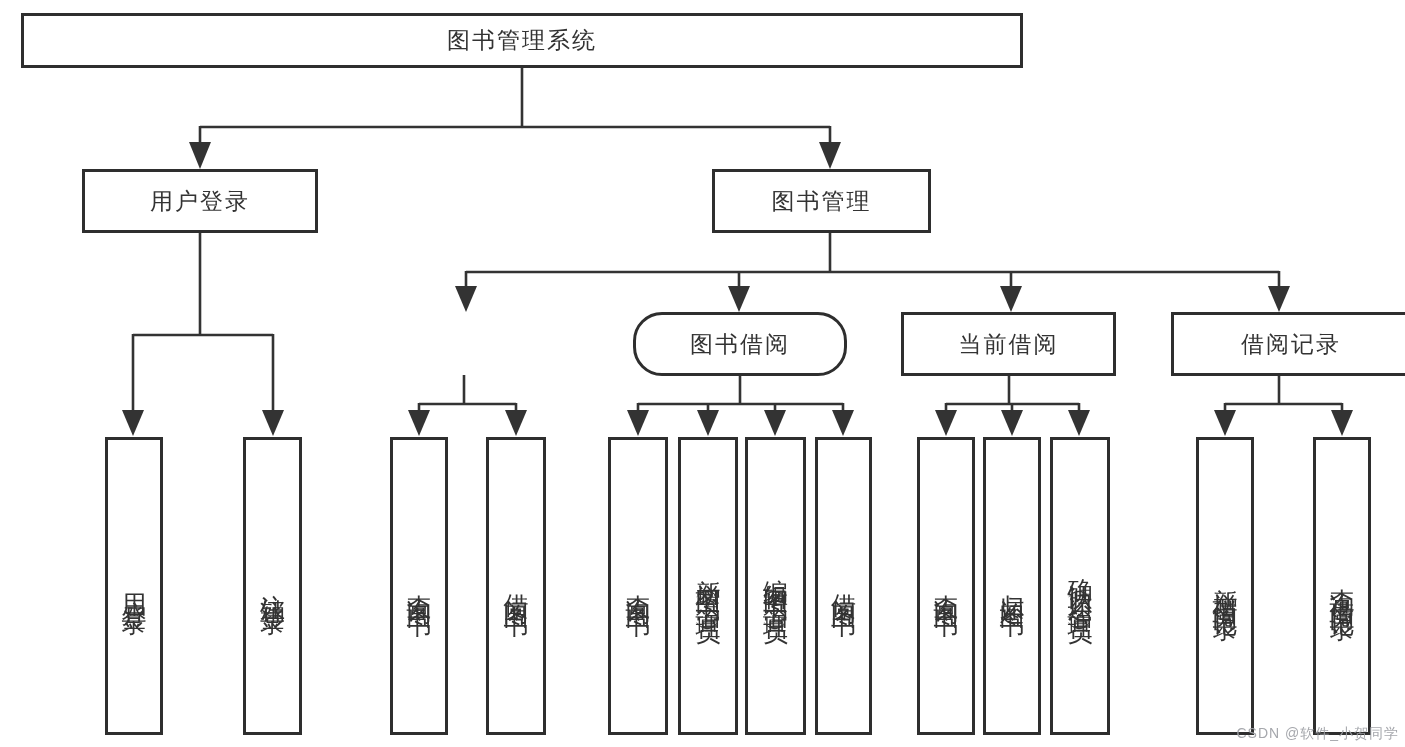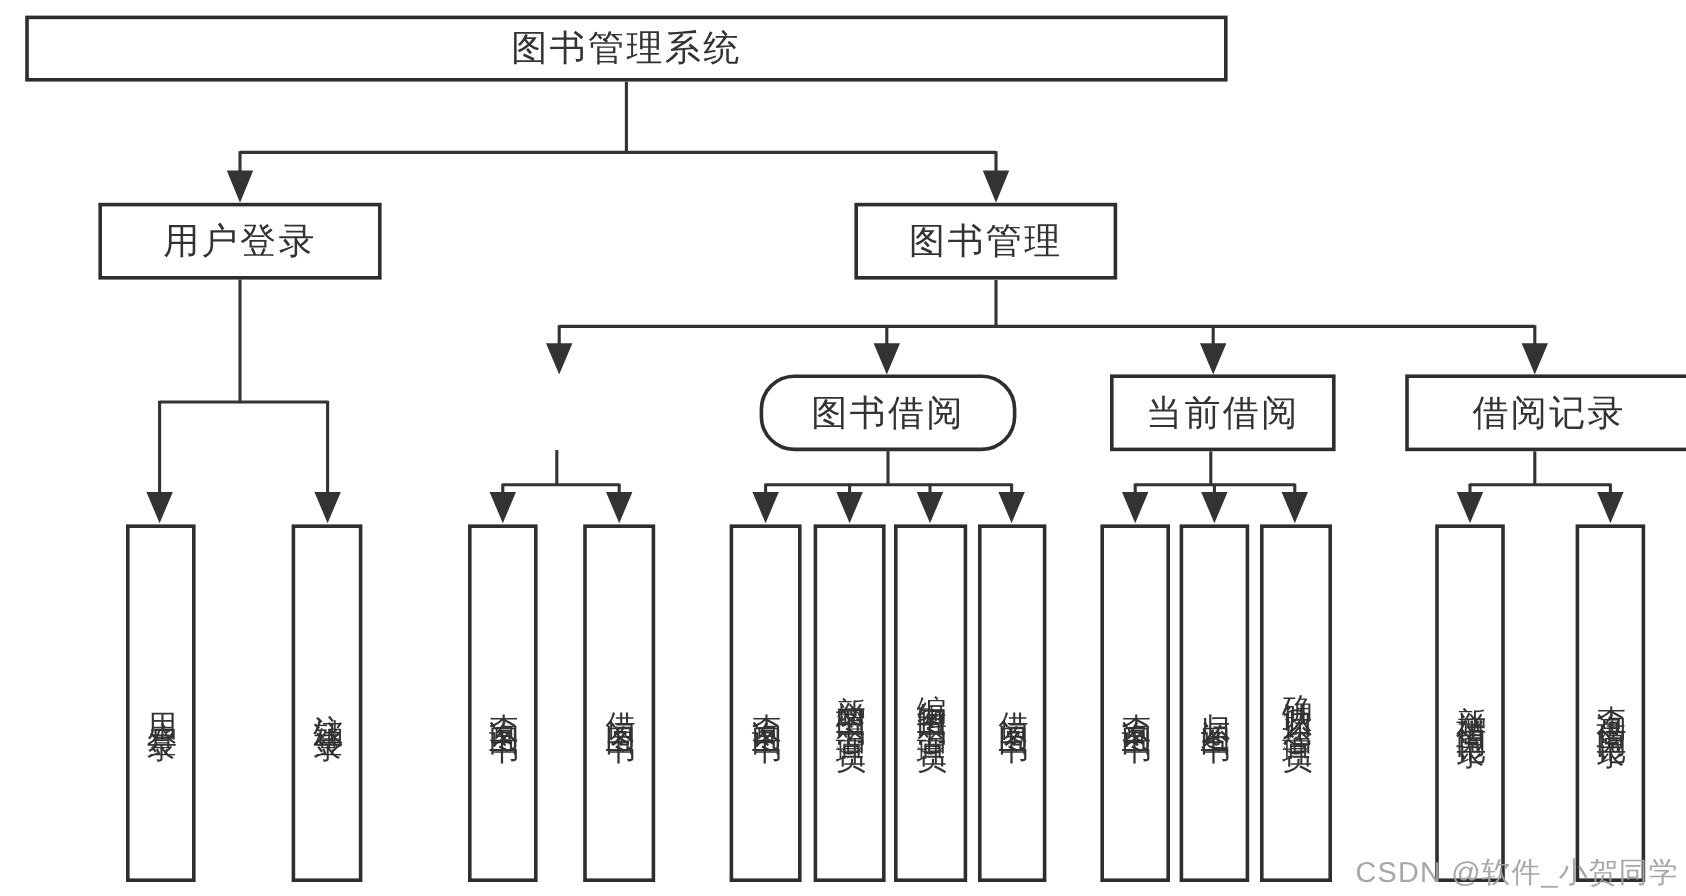--- a/index.html
+++ b/index.html
@@ -31,35 +31,35 @@
     position: absolute;
     background: #ffffff;
     border: 3px solid #2e2e2e;
     display: flex;
     align-items: center;
     justify-content: center;
     color: #333333;
     z-index: 2;
   }
   .h-node {
-    font-size: 30px;
+    font-size: 23px;
     letter-spacing: 2px;
     white-space: nowrap;
   }
   .v-node {
     writing-mode: vertical-rl;
     font-size: 25px;
     line-height: 1;
     letter-spacing: 6px;
     white-space: nowrap;
   }
   .watermark {
     position: absolute;
     right: 6px; bottom: 4px;
-    font-size: 24px;
+    font-size: 14px;
     letter-spacing: 1px;
     color: rgba(160, 162, 168, 0.95);
     z-index: 5;
     white-space: nowrap;
   }
 </style>
 </head>
 <body>
 
 <div class="canvas">
@@ -147,21 +147,21 @@
   <div class="node h-node" style="left:82px; top:169px; width:236px; height:64px;">
     <span>用户登录</span>
   </div>
   <div class="node h-node" style="left:712px; top:169px; width:219px; height:64px;">
     <span>图书管理</span>
   </div>
 
   <div class="node h-node" style="left:633px; top:312px; width:214px; height:64px;border-radius:29px;">
     <span>图书借阅</span>
   </div>
-  <div class="node h-node" style="left:901px; top:312px; width:188px; height:64px;margin-left:24px;">
+  <div class="node h-node" style="left:901px; top:312px; width:215px; height:64px;">
     <span>当前借阅</span>
   </div>
   <div class="node h-node" style="left:1171px; top:312px; width:240px; height:64px;">
     <span>借阅记录</span>
   </div>
 
   <div class="node v-node" style="left:105px; top:437px; width:58px; height:298px;">
     <span>用户登录</span>
   </div>
   <div class="node v-node" style="left:243px; top:437px; width:59px; height:298px;">

